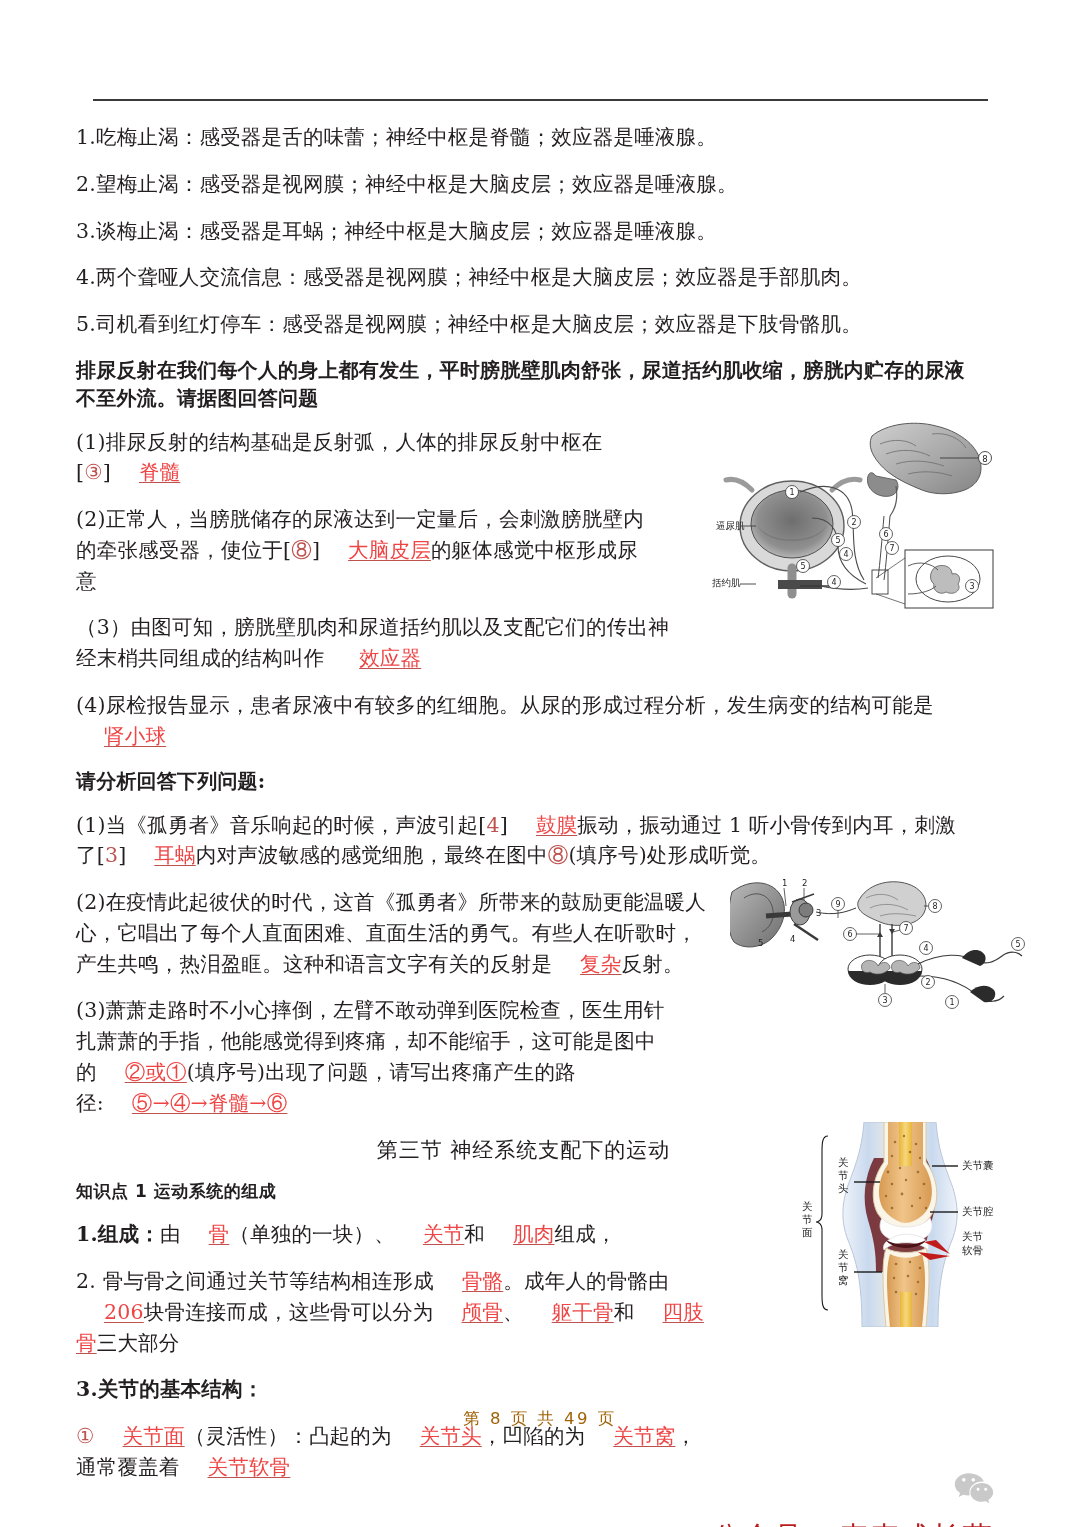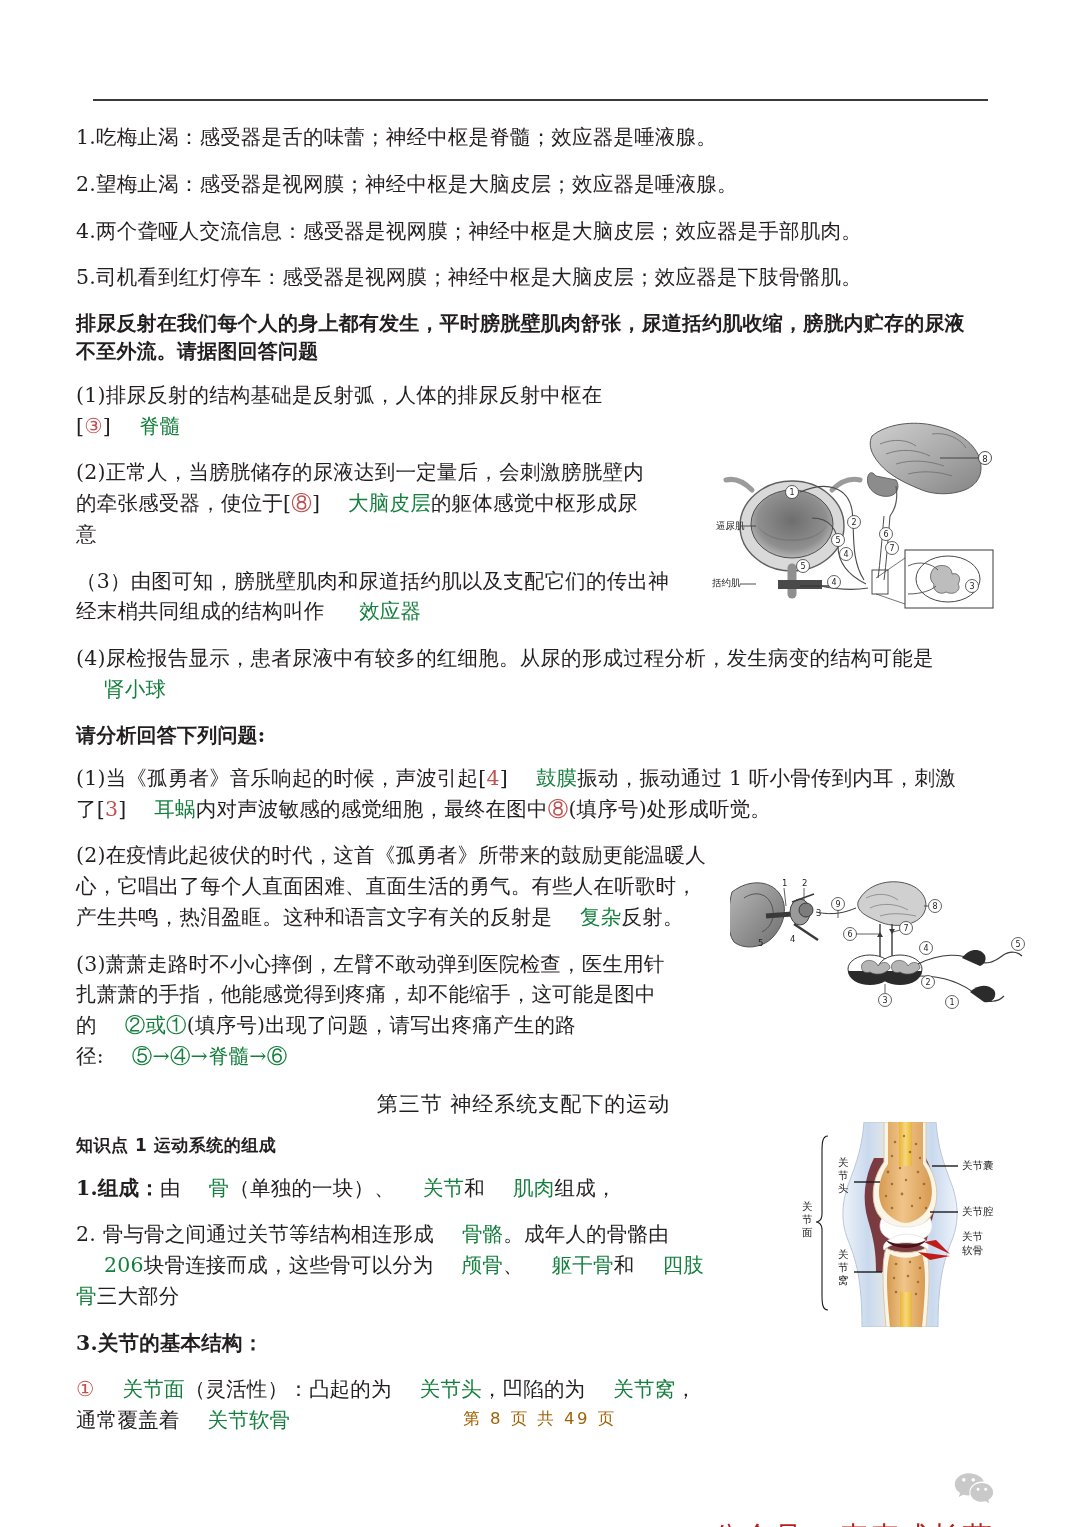--- a/index.html
+++ b/index.html
@@ -37,21 +37,22 @@
   .hd-bold{
     font-size:20px;
     line-height:1.42;
     font-weight:bold;
     letter-spacing:0.2px;
     margin-bottom:14px;
   }
 
   
   .r{
-    color:#15803d;
+    color:#ef4444;
+    text-decoration:underline;
     text-decoration-color:#bf514e;
     text-underline-offset:3px;
     text-decoration-thickness:1.4px;
     padding-left:28px;
   }
   .rn{ 
     color:#bf514e;
   }
 
   
@@ -379,20 +380,21 @@
         <text x="2" y="101">节</text>
         <text x="2" y="114">面</text>
       </g>
     </svg>
   </div>
 
   <div class="content">
 
     <p class="ln">1.吃梅止渴：感受器是舌的味蕾；神经中枢是脊髓；效应器是唾液腺。</p>
     <p class="ln">2.望梅止渴：感受器是视网膜；神经中枢是大脑皮层；效应器是唾液腺。</p>
+    <p class="ln">3.谈梅止渴：感受器是耳蜗；神经中枢是大脑皮层；效应器是唾液腺。</p>
     <p class="ln">4.两个聋哑人交流信息：感受器是视网膜；神经中枢是大脑皮层；效应器是手部肌肉。</p>
     <p class="ln tight">5.司机看到红灯停车：感受器是视网膜；神经中枢是大脑皮层；效应器是下肢骨骼肌。</p>
 
     <p class="hd-bold">排尿反射在我们每个人的身上都有发生，平时膀胱壁肌肉舒张，尿道括约肌收缩，膀胱内贮存的尿液不至外流。请据图回答问题</p>
 
     <p class="ln narrow">
       <span>(1)排尿反射的结构基础是反射弧，人体的排尿反射中枢在</span><br>
       <span>[</span><span class="rn">③</span><span>]</span><span class="r">脊髓</span>
     </p>
 

